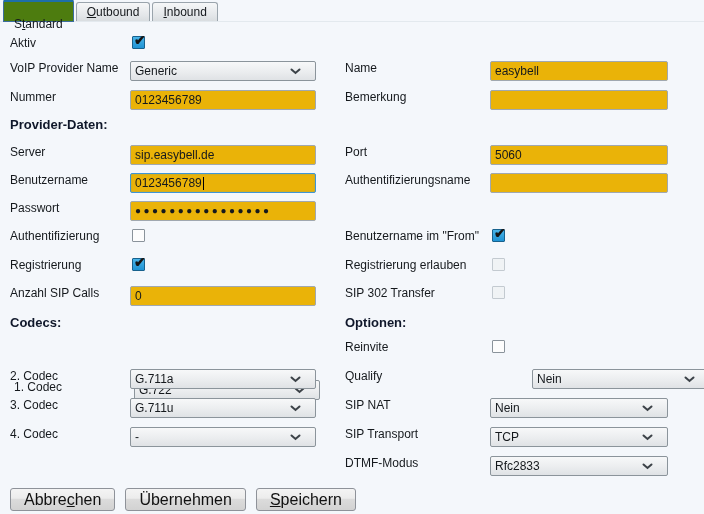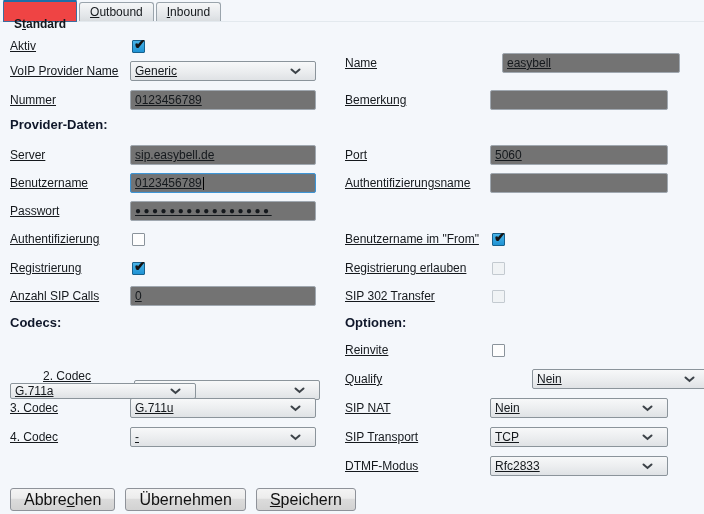--- a/index.html
+++ b/index.html
@@ -20,40 +20,39 @@
     border-bottom:1px solid #e3e9ee;
   }
   .tab {
     position:relative; padding:3px 10px 3px 10px; margin-right:2px;
     background:linear-gradient(#f6f7f8,#e3e6e9 70%,#d9dde0);
     border:1px solid #9aa4ac; border-bottom:none;
     border-radius:3px 3px 0 0; height:19px; line-height:13px;
     cursor:default; white-space:nowrap;
   }
   .tab.active {
-    background:#ef4444;
+    background:#4d7c0f;
     border:1px solid #3c6e9f;
     border-top:3px solid #1d6fa8;
     height:22px; margin-bottom:-1px; z-index:2;
     padding-top:16px;
-    font-weight:bold;
-  }
-
-  
-  .row { position:absolute; display:flex; align-items:center; height:20px;text-decoration:underline; }
+  }
+
+  
+  .row { position:absolute; display:flex; align-items:flex-start; height:20px; }
   .lbl { display:inline-block; }
   .w-llbl { width:120px; }
   .w-rlbl { width:145px; }
   .section {
     position:absolute; font-weight:bold; font-size:13px; color:#0f172a;
   }
 
   
   .input {
-    height:20px; background:#737373;
+    height:20px; background:#eab308;
     border:1px solid #a0a8b0; border-radius:2px;
     display:flex; align-items:center; padding:0 4px;
     overflow:hidden; white-space:nowrap;
   }
   .w-lfield { width:186px; }
   .w-rfield { width:178px; }
   .input.focus {
     border-color:#3d95d6;
     box-shadow:inset 0 0 2px rgba(61,149,214,.45);
   }
@@ -123,21 +122,21 @@
     <span class="lbl w-llbl">VoIP Provider Name</span>
     <div class="combo w-lfield">
       <span>Generic</span>
       <span class="chev">
           <svg width="11" height="7">
             <path d="M1.5 1.5 L5.5 5 L9.5 1.5" stroke="#3c4248" stroke-width="2" fill="none" stroke-linecap="round"></path>
           </svg>
         </span>
     </div>
   </div>
-  <div class="row" style="top:53px;left:345px;gap:12px;">
+  <div class="row" style="top:61px;left:345px;">
     <span class="lbl w-rlbl">Name</span>
     <div class="input w-rfield">
         <span>easybell</span>
       </div>
   </div>
 
   <div class="row" style="top:90px;left:10px;">
     <span class="lbl w-llbl">Nummer</span>
     <div class="input w-lfield">
         <span>0123456789</span>
@@ -227,21 +226,21 @@
             <path d="M1.5 1.5 L5.5 5 L9.5 1.5" stroke="#3c4248" stroke-width="2" fill="none" stroke-linecap="round"></path>
           </svg>
         </span>
     </div>
   </div>
   <div class="row" style="top:340px;left:345px;">
     <span class="lbl w-rlbl">Reinvite</span>
     <span class="checkbox"></span>
   </div>
 
-  <div class="row" style="top:369px;left:10px;flex-direction:column;">
+  <div class="row" style="top:369px;left:10px;">
     <span class="lbl w-llbl">2. Codec</span>
     <div class="combo w-lfield">
       <span>G.711a</span>
       <span class="chev">
           <svg width="11" height="7">
             <path d="M1.5 1.5 L5.5 5 L9.5 1.5" stroke="#3c4248" stroke-width="2" fill="none" stroke-linecap="round"></path>
           </svg>
         </span>
     </div>
   </div>

